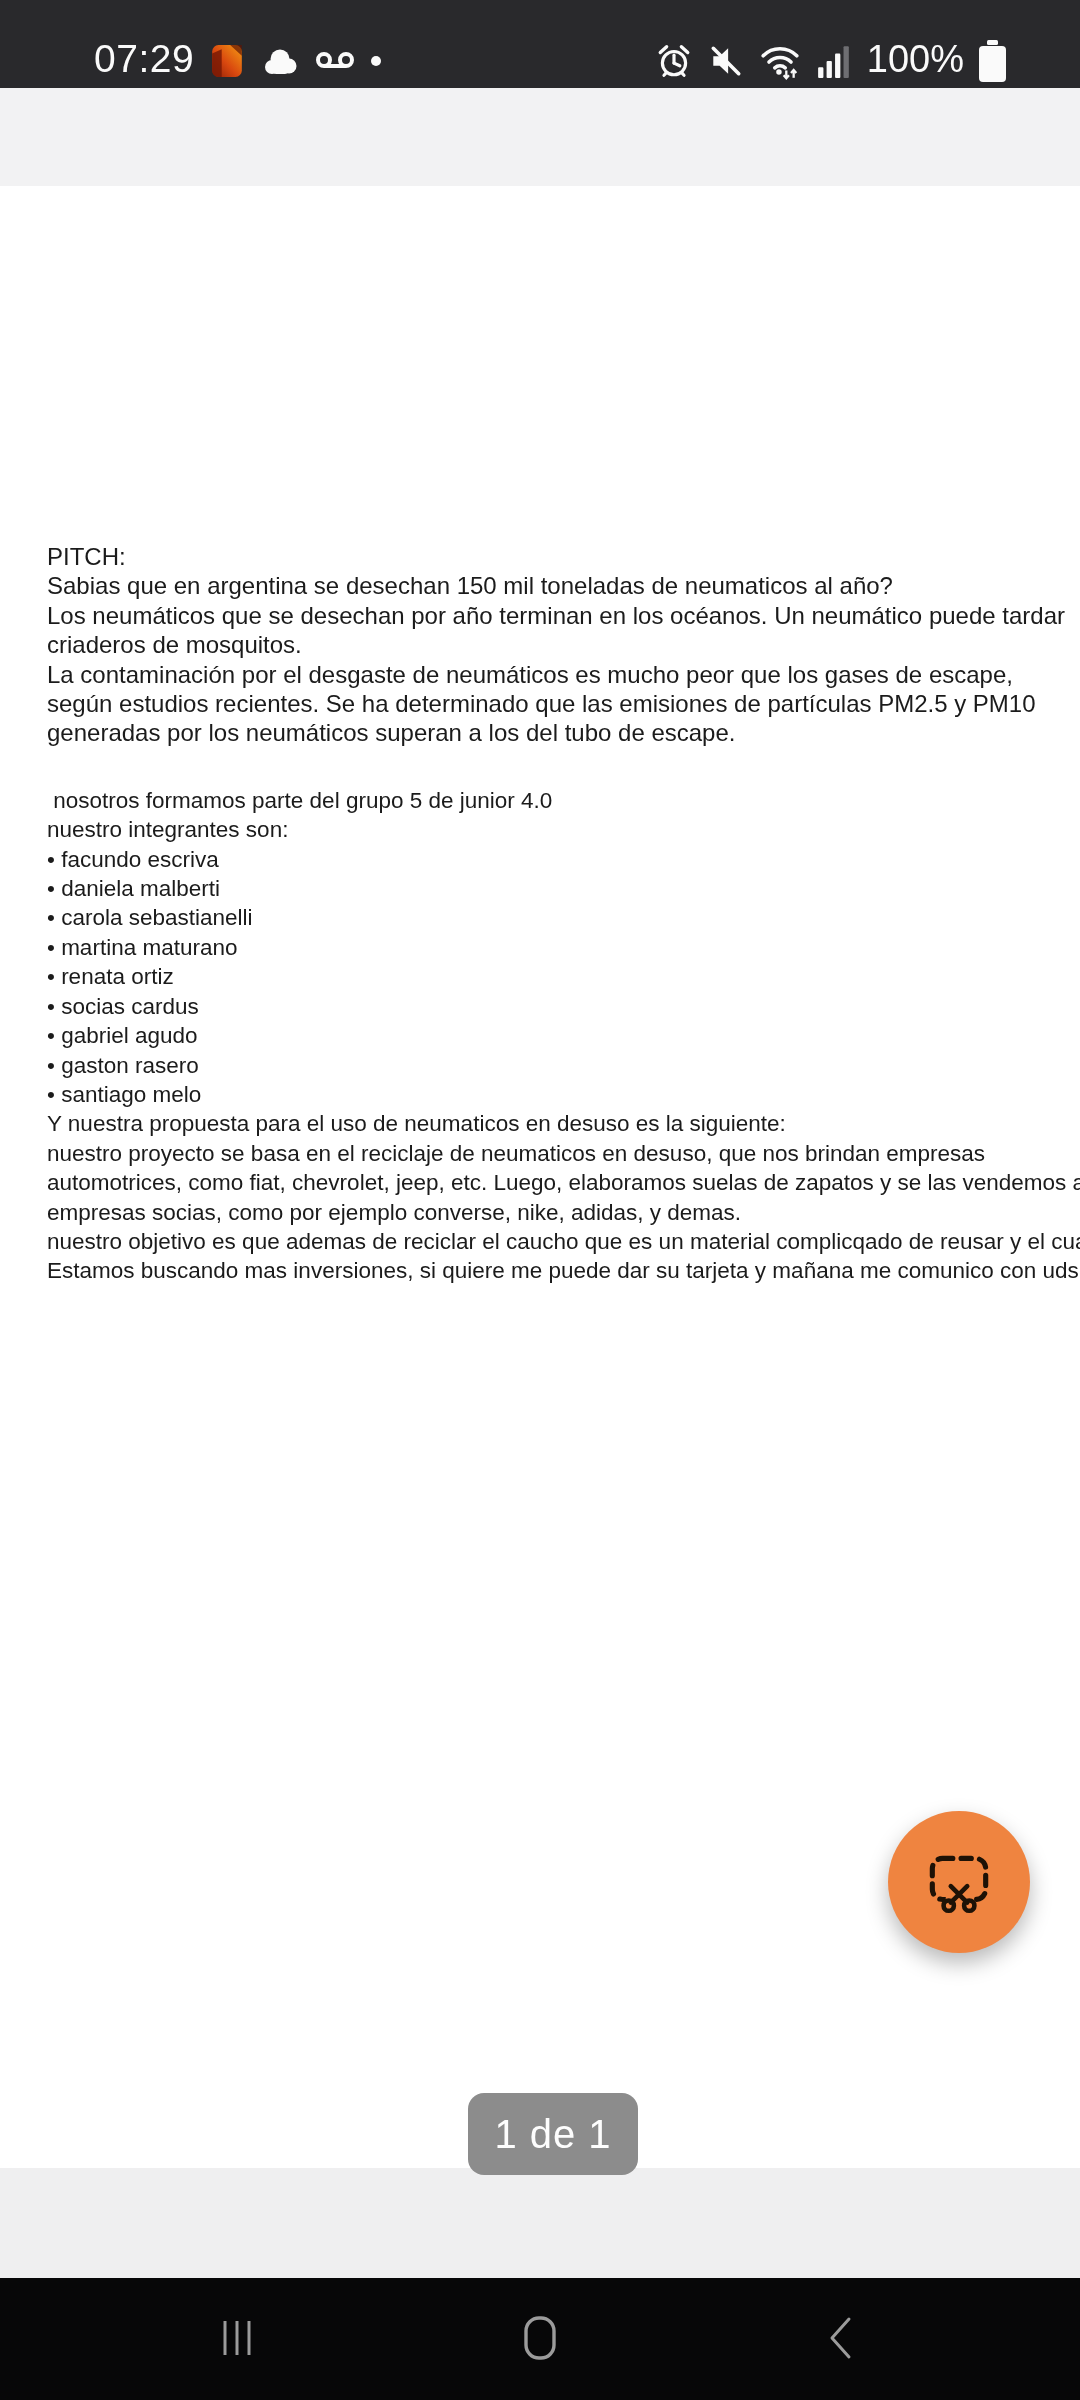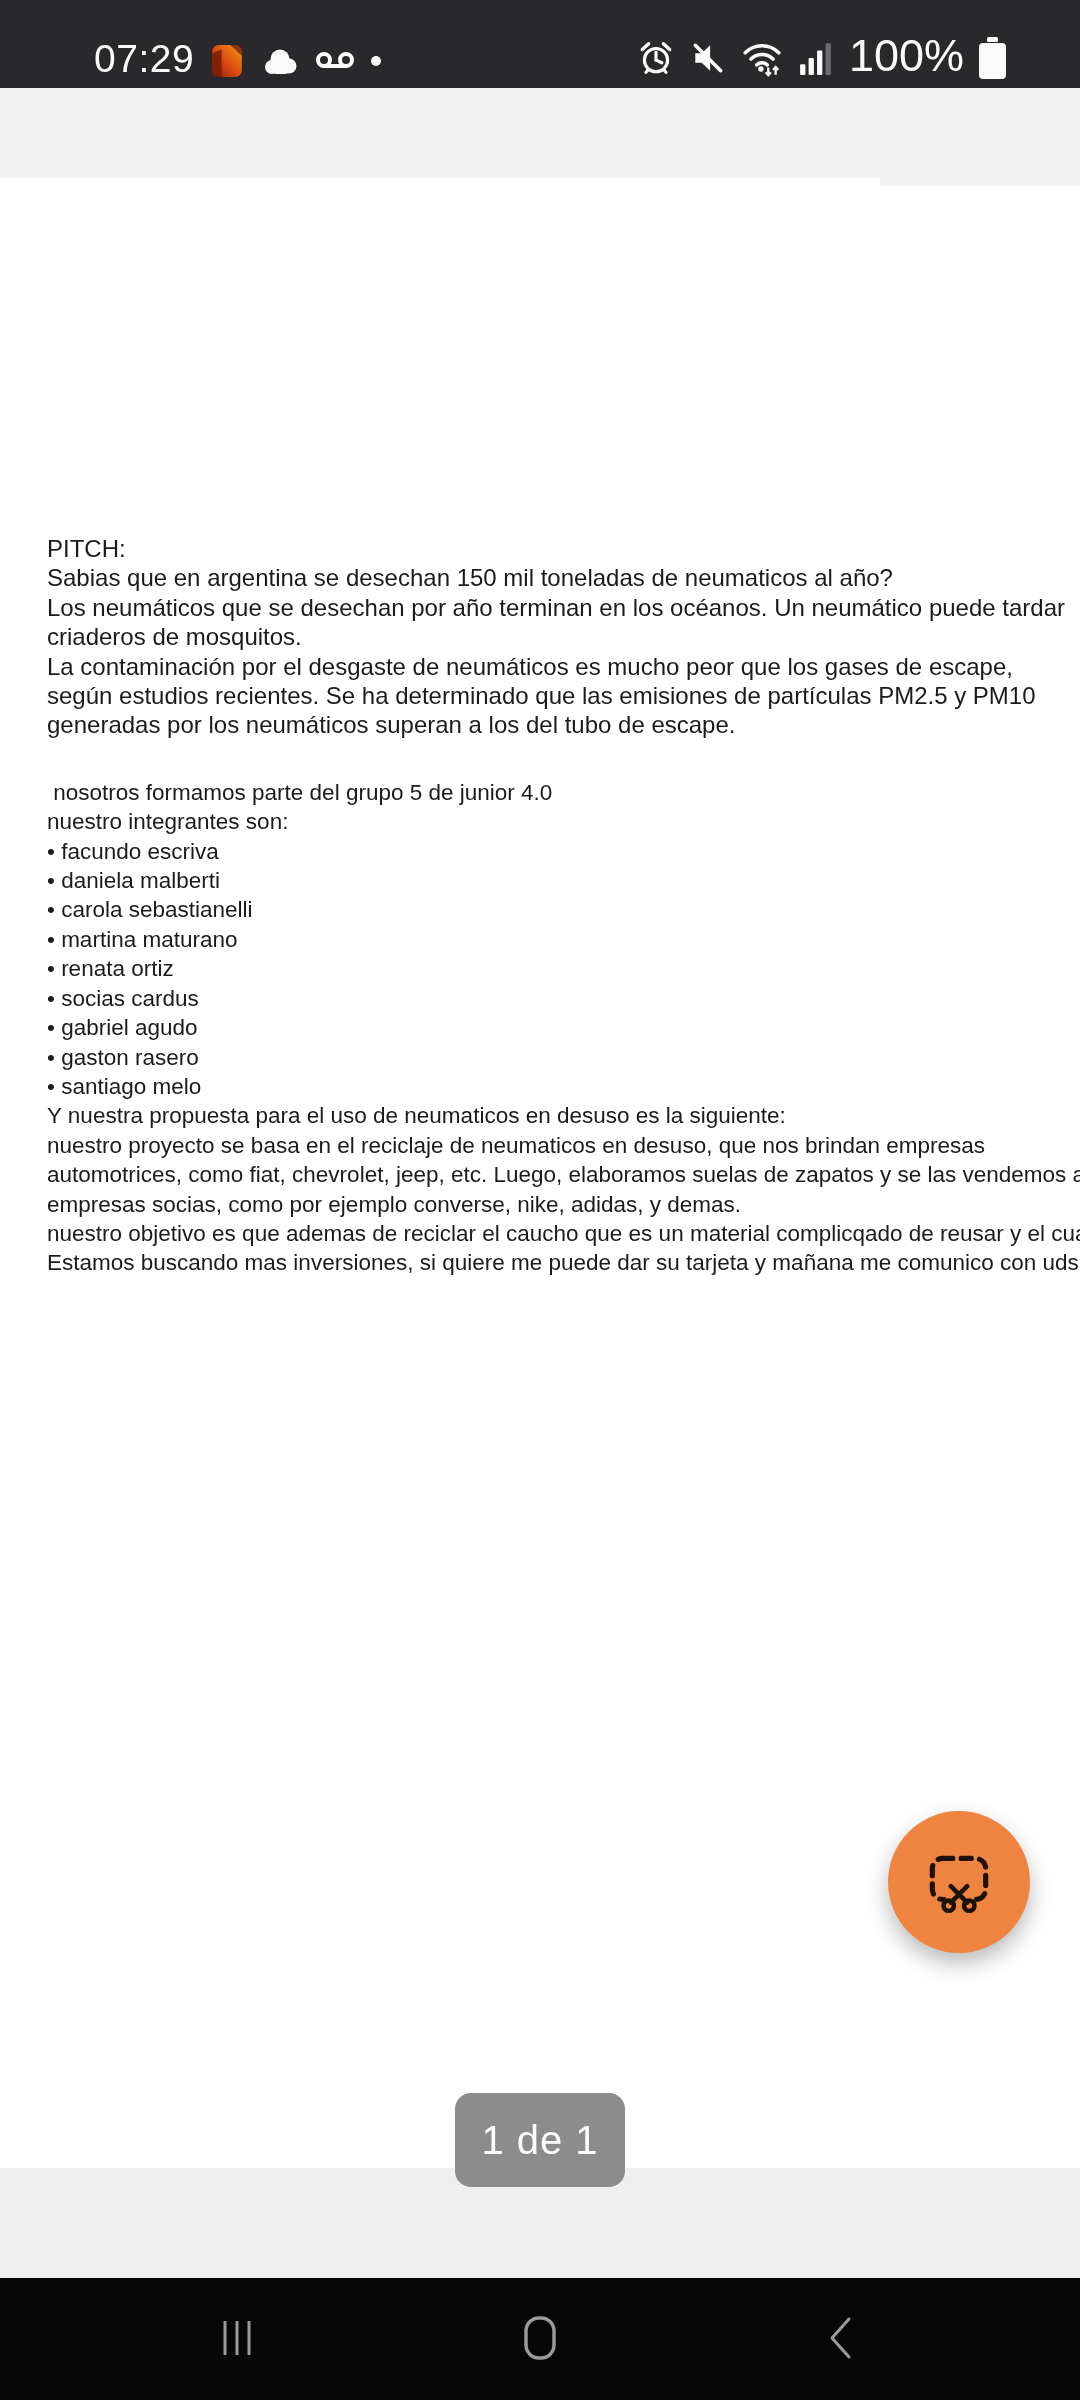--- a/index.html
+++ b/index.html
@@ -10,40 +10,40 @@
   }
   
   .statusbar{
     position:absolute;left:0;top:0;width:1080px;height:88px;
     background:#29292c;display:flex;align-items:flex-end;
     justify-content:space-between;box-sizing:border-box;
     padding:0 74px 6px 94px;color:#fafafa;
   }
   .sb-left,.sb-right{display:flex;align-items:center;gap:15px;}
   .sb-time{font-size:39px;letter-spacing:.5px;line-height:1;padding-bottom:4px;}
-  .sb-pct{font-size:45px;line-height:1;padding-bottom:4px;}
+  .sb-pct{font-size:38px;line-height:1;padding-bottom:4px;}
   .sb-ic{display:flex;align-items:center;}
   
   .top-gray{position:absolute;left:0;top:88px;width:1080px;height:98px;background:#f2f2f3;}
-  .doc-page{position:absolute;left:0;top:178px;width:880px;height:1982px;background:#ffffff;}
+  .doc-page{position:absolute;left:0;top:186px;width:880px;height:1982px;background:#ffffff;}
   .bottom-gray{position:absolute;left:0;top:2168px;width:1080px;height:110px;background:#efeff0;}
   
   .doc-text{position:absolute;left:47px;top:356px;width:1010px;color:#1b1b1b;}
   .block-a .doc-line{font-size:24px;line-height:29.4px;white-space:pre;}
   .block-b{margin-top:38px;}
   .block-b .doc-line{font-size:22.5px;line-height:29.4px;white-space:pre;}
   
   .fab{
     position:absolute;left:888px;top:1811px;width:142px;height:142px;border-radius:50%;
     background:#ef8440;display:flex;align-items:center;justify-content:center;
     box-shadow:0 10px 22px rgba(0,0,0,.28);border:none;cursor:pointer;
   }
   
   .page-badge{
-    position:absolute;left:455px;top:2093px;width:170px;height:94px;border-radius:16px;
+    position:absolute;left:468px;top:2093px;width:170px;height:82px;border-radius:16px;
     background:#8c8c8c;display:flex;align-items:center;justify-content:center;
     color:#fdfdfd;font-size:40px;letter-spacing:1px;
   }
   
   .navbar{
     position:absolute;left:0;top:2278px;width:1080px;height:122px;background:#070708;
     display:flex;align-items:center;
   }
   .nav-btn{
     position:absolute;top:0;height:122px;width:160px;display:flex;align-items:center;

